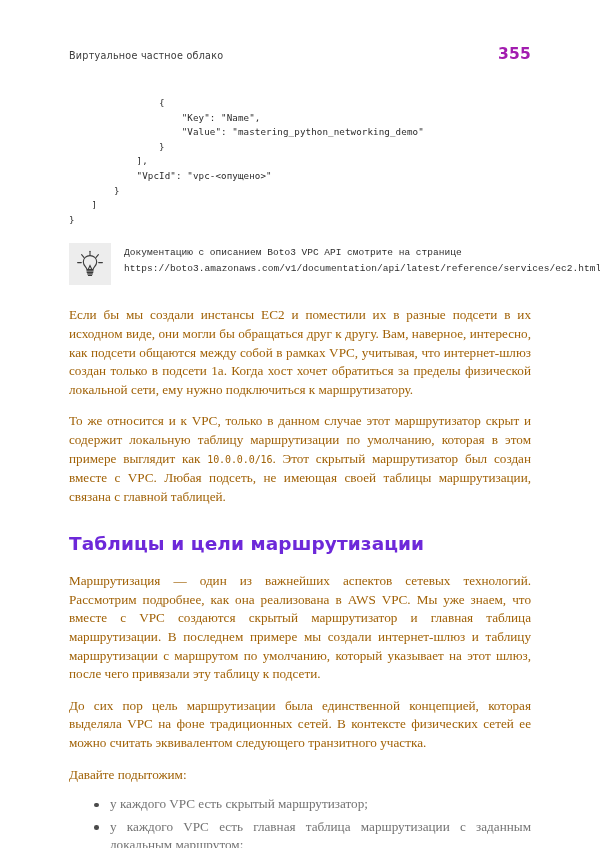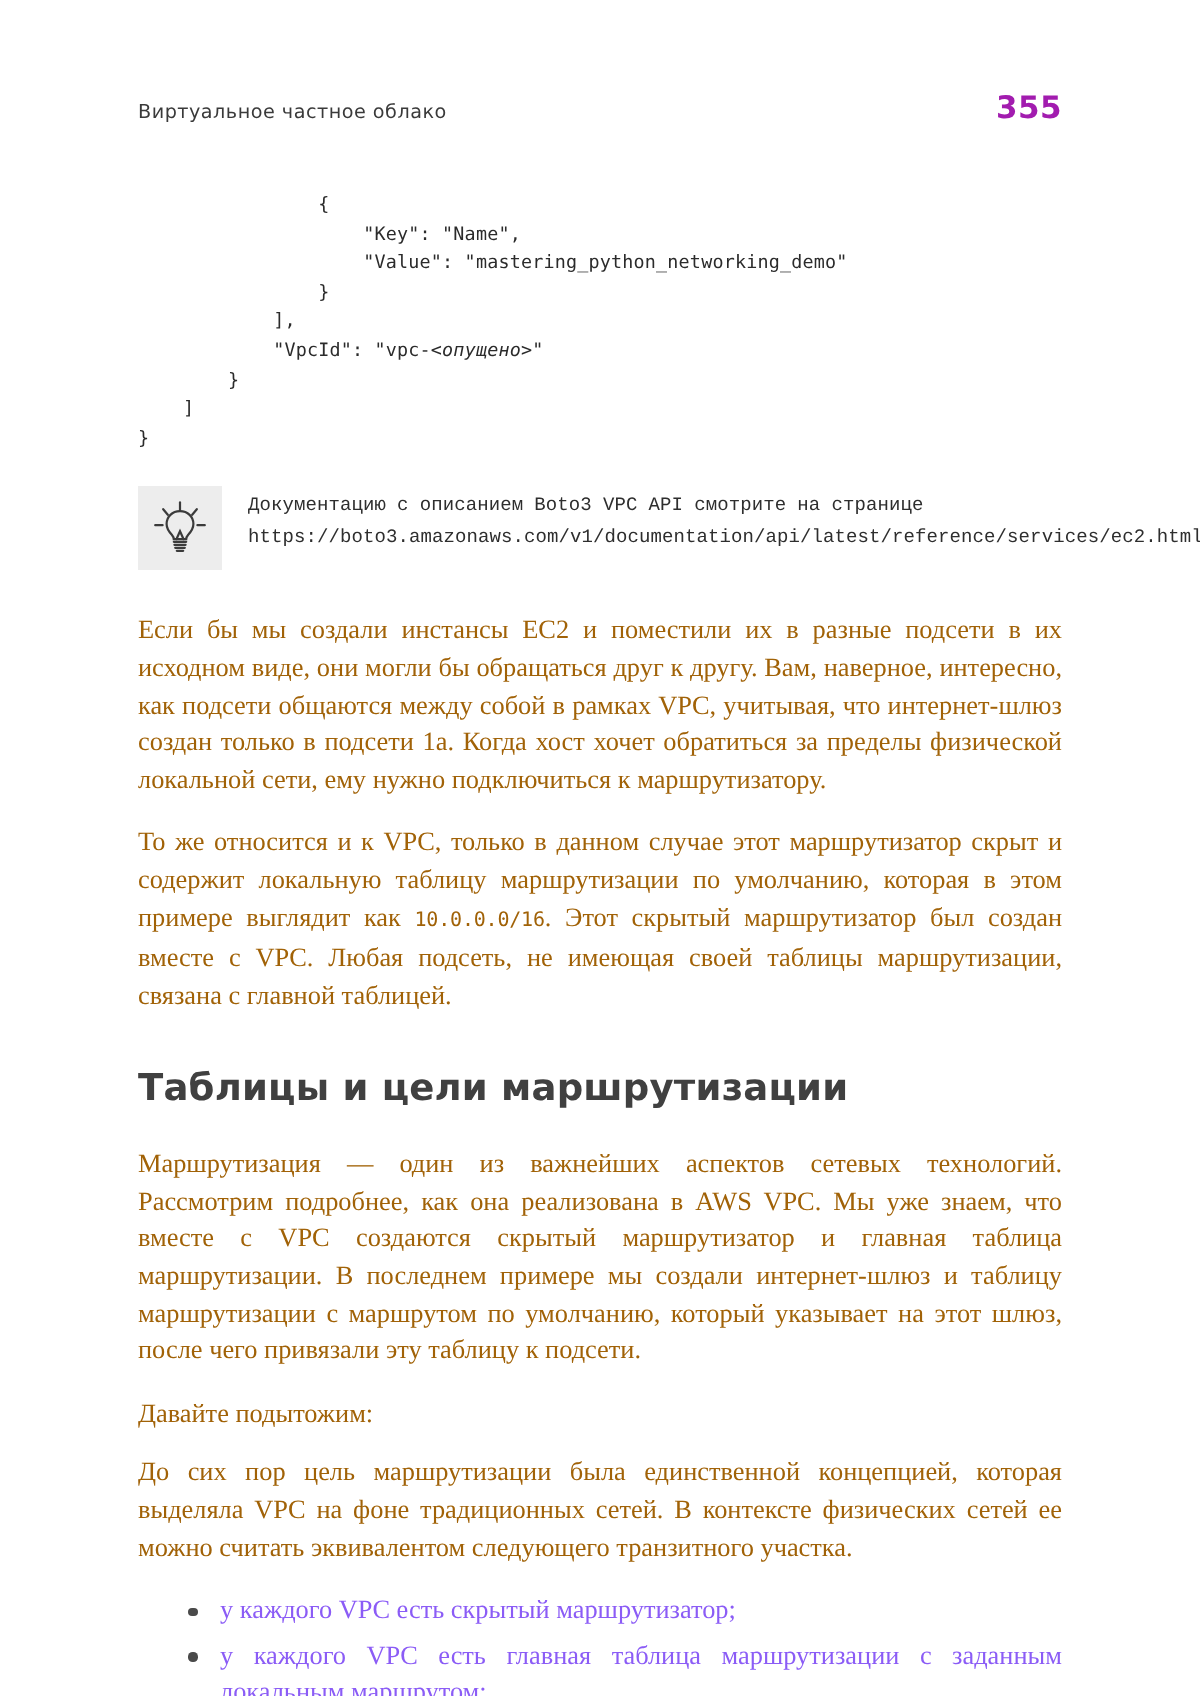--- a/index.html
+++ b/index.html
@@ -62,21 +62,20 @@
   .codeblock {
     font-family: "DejaVu Sans Mono", "Liberation Mono", monospace;
     font-size: 9.2px;
     line-height: 14.6px;
     color: #2b2b2b;
     white-space: pre;
     margin: 0 0 16px 0;
     letter-spacing: 0.1px;
   }
   .codeblock .ital {
-    font-style: italic;
   }
 
   
   .tipbox {
     display: flex;
     align-items: flex-start;
     gap: 13px;
     margin: 0 0 21px 0;
   }
   .tip-icon {
@@ -118,39 +117,39 @@
     letter-spacing: -0.1px;
     margin-top: 32px;
   }
 
   
   h2.section-heading {
     font-family: "DejaVu Sans", "Liberation Sans", sans-serif;
     font-size: 18.5px;
     font-weight: 700;
     letter-spacing: 0.1px;
-    color: #404040;
+    color: #6d28d9;
     margin: 26px 0 16px 0;
     line-height: 24px;
   }
 
   
   ul.bullets {
     list-style: none;
     margin: 7px 0 0 0;
     padding: 0;
   }
   ul.bullets li {
     position: relative;
     padding-left: 41px;
     margin-bottom: 4px;
     font-size: 13.2px;
     line-height: 18.6px;
     text-align: justify;
-    color: #8b5cf6;
+    color: #737373;
   }
   ul.bullets li::before {
     content: "";
     position: absolute;
     left: 25px;
     top: 7.5px;
     width: 4.6px;
     height: 4.6px;
     border-radius: 50%;
     background: #4a4a4a;
@@ -204,23 +203,23 @@
     </div>
 
     <p class="body">Если бы мы создали инстансы EC2 и поместили их в разные подсети в их исходном виде, они могли бы обращаться друг к другу. Вам, наверное, интересно, как подсети общаются между собой в рамках VPC, учитывая, что интернет-шлюз создан только в подсети 1a. Когда хост хочет обратиться за пределы физической локальной сети, ему нужно подключиться к маршрутизатору.</p>
 
     <p class="body"><span>То же относится и к VPC, только в данном случае этот маршрутизатор </span><span class="ital">скрыт</span><span> и содержит локальную таблицу маршрутизации по умолчанию, которая в этом примере выглядит как </span><span class="mono">10.0.0.0/16</span><span>. Этот скрытый маршрутизатор был создан вместе с VPC. Любая подсеть, не имеющая своей таблицы маршрутизации, связана с главной таблицей.</span></p>
 
     <h2 class="section-heading">Таблицы и цели маршрутизации</h2>
 
     <p class="body">Маршрутизация — один из важнейших аспектов сетевых технологий. Рассмотрим подробнее, как она реализована в AWS VPC. Мы уже знаем, что вместе с VPC создаются скрытый маршрутизатор и главная таблица маршрутизации. В последнем примере мы создали интернет-шлюз и таблицу маршрутизации с маршрутом по умолчанию, который указывает на этот шлюз, после чего привязали эту таблицу к подсети.</p>
 
+    <p class="body">До сих пор цель маршрутизации была единственной концепцией, которая выделяла VPC на фоне традиционных сетей. В контексте физических сетей ее можно считать эквивалентом следующего транзитного участка.</p>
+
     <p class="body tight">Давайте подытожим:</p>
-
-    <p class="body">До сих пор цель маршрутизации была единственной концепцией, которая выделяла VPC на фоне традиционных сетей. В контексте физических сетей ее можно считать эквивалентом следующего транзитного участка.</p>
 
     <ul class="bullets">
       <li>у каждого VPC есть скрытый маршрутизатор;</li>
       <li>у каждого VPC есть главная таблица маршрутизации с заданным локальным маршрутом;</li>
     </ul>
 
   </div>
 </div>
 
 </body></html>

